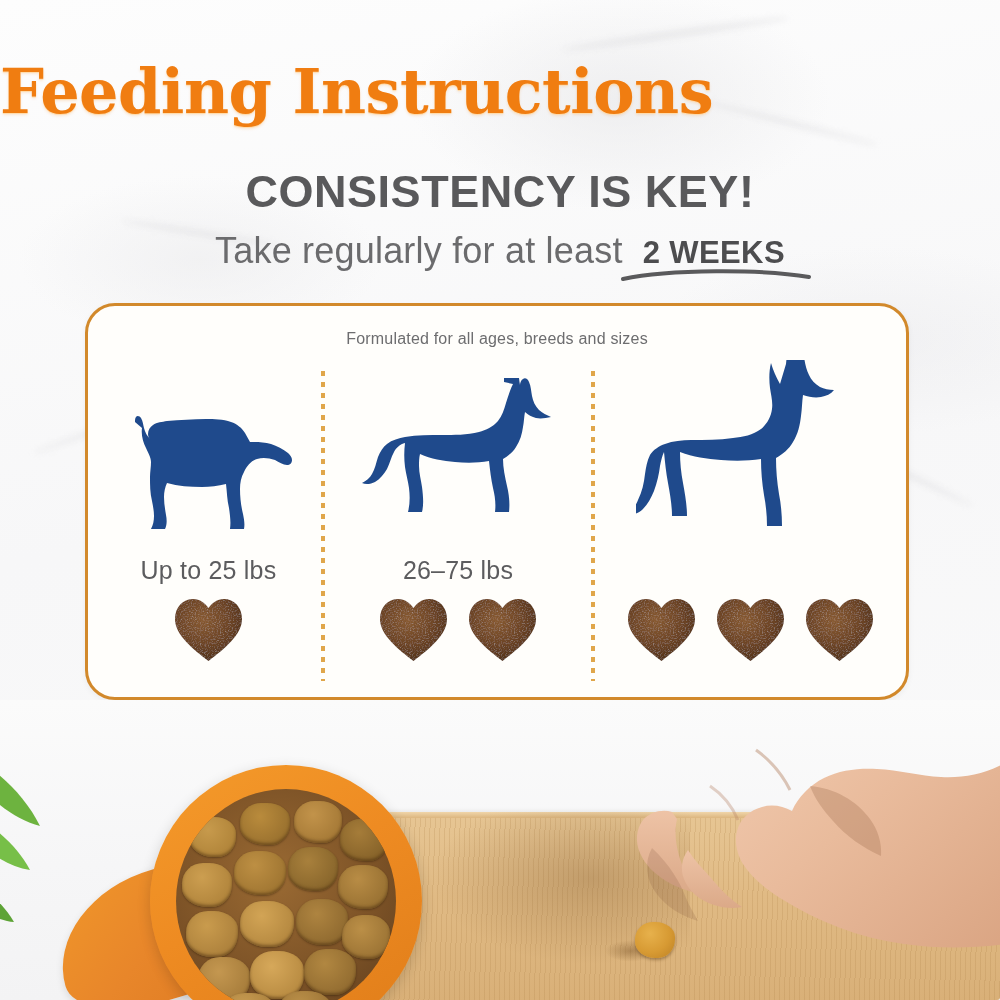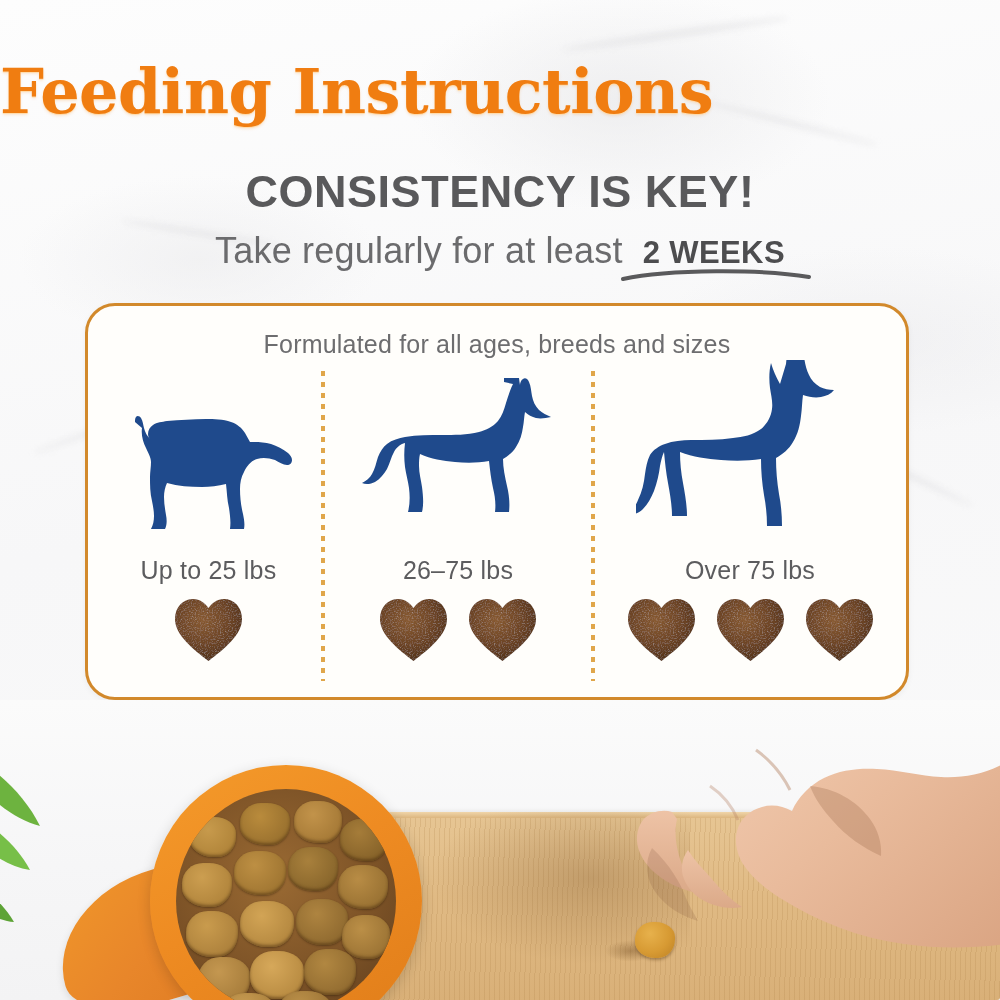--- a/index.html
+++ b/index.html
@@ -132,21 +132,21 @@
     border-radius: 30px;
     background: #fffefb;
     box-shadow: 0 2px 6px rgba(0,0,0,0.05);
   }
   #card-caption {
     position: absolute;
     left: 0;
     top: 24px;
     width: 100%;
     text-align: center;
-    font-size: 25px;
+    font-size: 16px;
     color: #6d6d6f;
     letter-spacing: 0.2px;
   }
 
   .divider {
     position: absolute;
     top: 65px;
     width: 4px;
     height: 310px;
     background-image: linear-gradient(to bottom, #e0a64a 0 5px, rgba(0,0,0,0) 5px 11px);
@@ -392,21 +392,20 @@
         </svg>
       </div>
     </div>
 
     <div class="column" id="column-large">
       <div class="dog-art" id="dog-large-wrap">
         <svg width="228" height="176" viewBox="0 0 228 176" xmlns="http://www.w3.org/2000/svg">
           <path fill="#1f4a8c" d="M150 4l-6 20c-4-7-7-14-9-21-2 8-2 17-1 25 1 7 3 14 2 21-1 8-5 15-11 20-8 6-18 8-28 9-14 2-28 2-42 2-9 0-18 1-26 4-6 2-12 6-15 11-3 6-4 12-5 19-1 9-3 18-7 26-2 5-5 10-9 14 5 1 10-1 14-5 5-5 8-11 11-18 3-8 5-17 6-25 1-5 2-10 4-14 1 10 2 21 4 31 2 11 4 22 4 33h15c0-11-2-22-4-33-2-10-3-21-3-31 13 5 27 7 41 8 13 1 27 1 40-1 0 12 1 24 3 36 2 10 3 21 3 31h15c0-11-1-22-3-32-2-12-3-24-3-36 7-4 13-9 17-16 5-8 7-17 8-26 1-7 1-14 2-21 6 2 12 3 18 2 5-1 10-3 13-7-5 0-10-1-14-3-5-3-9-7-11-12-3-6-4-12-5-18-1-5-2-10-4-15-1-3-3-6-6-6-3 0-5 3-6 6-1 4-1 8-1 12z"></path>
         </svg>
       </div>
-      <div class="weight-label">Over 75 lbs</div>
       <div class="treat-row">
         <svg class="treat" viewBox="0 0 75 70" xmlns="http://www.w3.org/2000/svg">
           <path filter="url(#grain1)" fill="url(#tg1)" d="M37.5 67C22 55 4 41 4 25 4 13 12 5 22 5c7 0 12 4 15.5 9C41 9 46 5 53 5c10 0 18 8 18 20 0 16-18 30-33.5 42z"></path>
         </svg>
         <svg class="treat" viewBox="0 0 75 70" xmlns="http://www.w3.org/2000/svg">
           <path filter="url(#grain1)" fill="url(#tg1)" d="M37.5 67C22 55 4 41 4 25 4 13 12 5 22 5c7 0 12 4 15.5 9C41 9 46 5 53 5c10 0 18 8 18 20 0 16-18 30-33.5 42z"></path>
         </svg>
         <svg class="treat" viewBox="0 0 75 70" xmlns="http://www.w3.org/2000/svg">
           <path filter="url(#grain1)" fill="url(#tg1)" d="M37.5 67C22 55 4 41 4 25 4 13 12 5 22 5c7 0 12 4 15.5 9C41 9 46 5 53 5c10 0 18 8 18 20 0 16-18 30-33.5 42z"></path>
         </svg>

